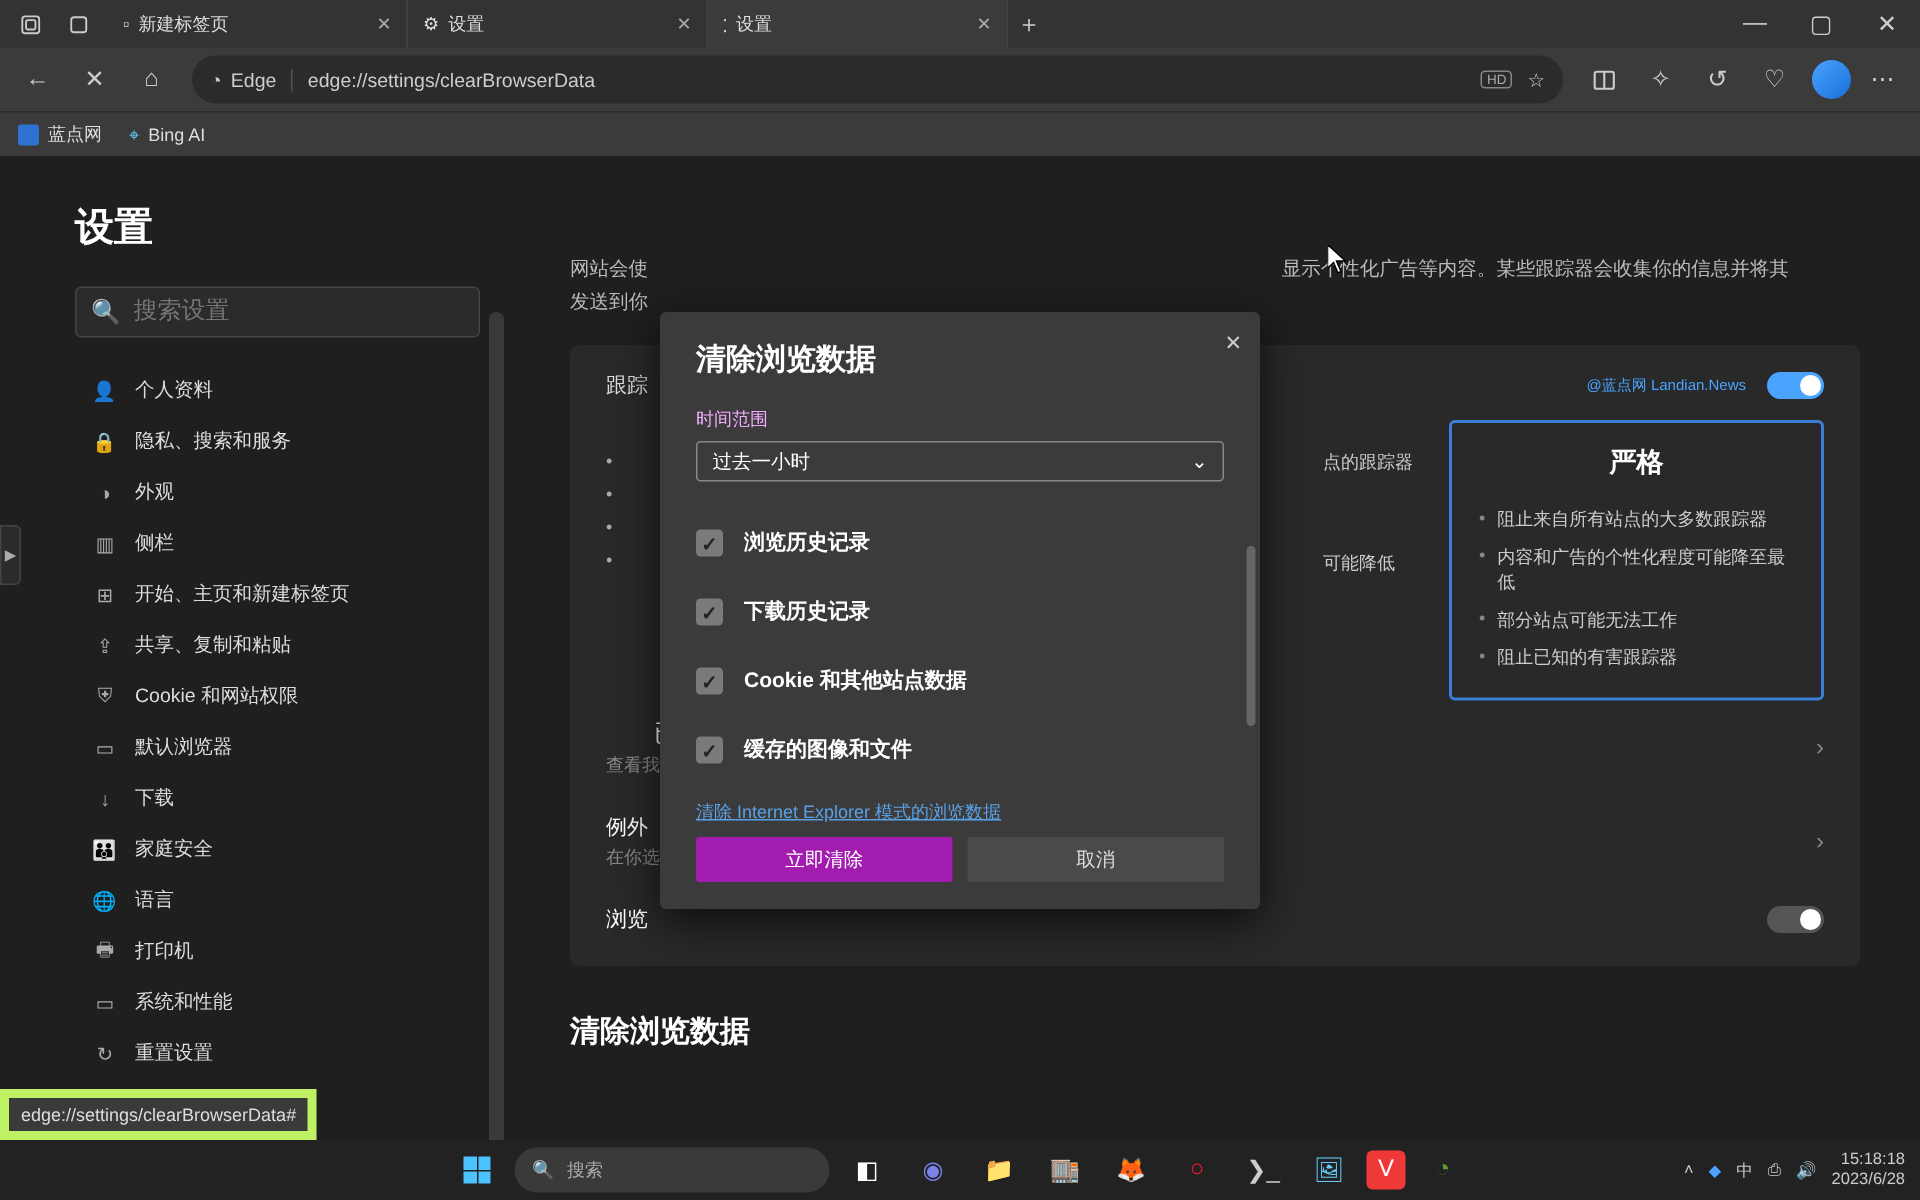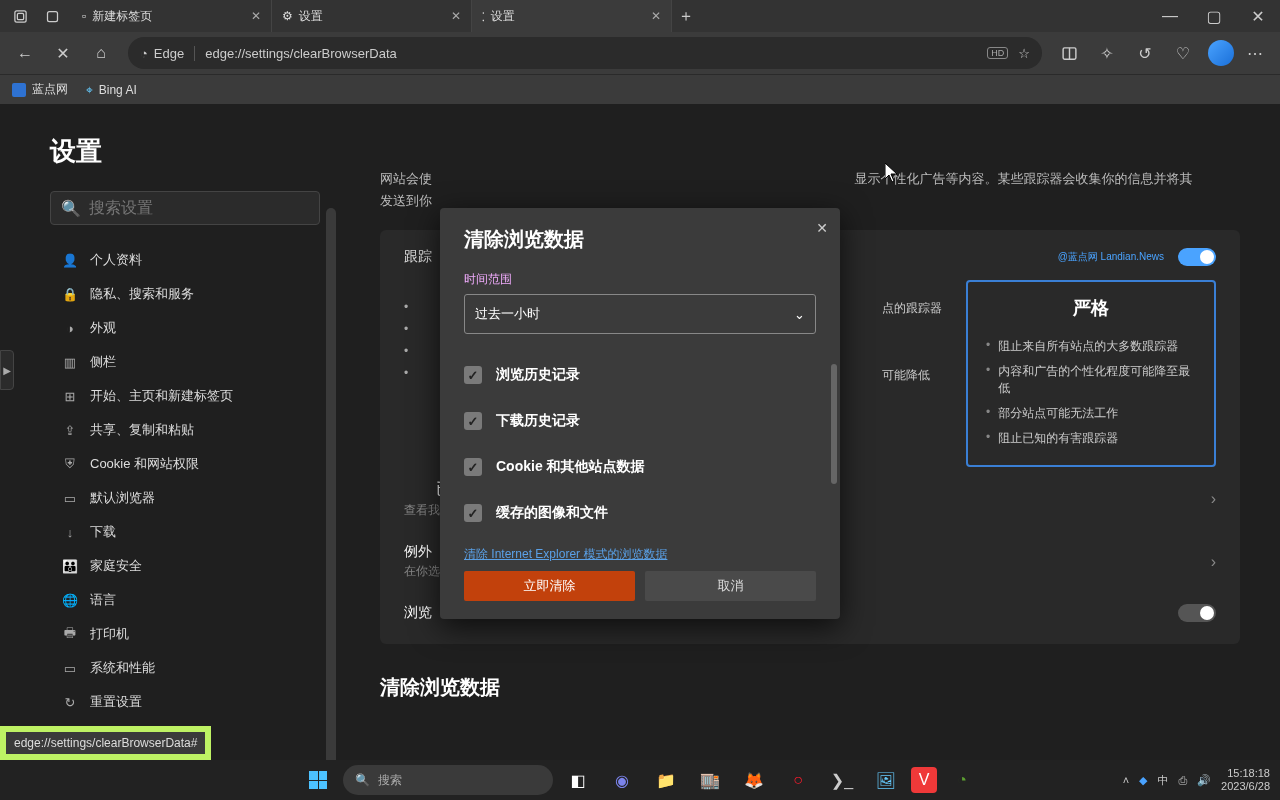--- a/index.html
+++ b/index.html
@@ -61,28 +61,28 @@
 .strict-card li::before { content:"•"; color:#888; }
 
 .row-item { display:flex; justify-content:space-between; align-items:center; padding: 12px 0; }
 .row-item .chev { color:#888; }
 .row-sub { color:#888; font-size:12px; margin-top:2px; }
 .dialog { position: absolute; left: 440px; top: 208px; width: 400px; background: #3b3b3b; box-shadow: 0 8px 30px rgba(0,0,0,0.7); padding: 18px 24px 18px; border-radius: 4px; }
 .dialog-scroll-thumb { position:absolute; right:3px; top:156px; width:6px; height:120px; background:#666; border-radius:3px; }
 .dialog-close { position: absolute; right: 12px; top: 12px; color:#ccc; cursor:pointer; font-size:14px;}
 .dialog h2 { font-size: 20px; font-weight: 600; margin-bottom: 18px; }
 .dialog-label { font-size: 12px; color: #f0abfc; margin-bottom: 6px; }
-.select-box { border: 1px solid #888; height: 40px; border-radius: 3px; display:flex; align-items:center; padding:0 10px; justify-content:space-between; font-size:13px; margin-bottom: 18px; }
+.select-box { border: 1px solid #888; height: 27px; border-radius: 3px; display:flex; align-items:center; padding:0 10px; justify-content:space-between; font-size:13px; margin-bottom: 18px; }
 .check-row { display:flex; align-items:center; gap: 14px; padding: 14px 0; }
 .checkbox { width: 18px; height: 18px; background: #7a7a7a; border-radius: 3px; display:flex; align-items:center; justify-content:center; color:#222; font-size:13px; font-weight:bold; }
 .check-label { font-size: 14px; font-weight: 600; }
 .ie-link { color:#5aa0e6; font-size:12px; text-decoration: underline; margin-top: 10px; display:block;}
 .dialog-buttons { display:flex; gap:10px; margin-top: 8px; }
 .btn { flex:1; height: 30px; display:flex; align-items:center; justify-content:center; font-size:13px; border-radius:2px; cursor:pointer; }
-.btn-primary { background:#c2410c; color:#fff; }
+.btn-primary { background:#a21caf; color:#fff; }
 .btn-secondary { background:#4a4a4a; color:#ddd; }
 
 
 .status-tip { position: absolute; left: 0; bottom: 40px; background: #3a3a3a; color: #ddd; font-size: 12px; padding: 4px 8px; border: 6px solid #bef264; }
 
 
 .taskbar { position: absolute; bottom:0; left:0; right:0; height: 40px; background: #222; display:flex; align-items:center; padding: 0 8px; }
 .taskbar-center { margin: 0 auto; display:flex; align-items:center; gap: 6px; }
 .start-btn { width: 38px; height: 30px; display:flex; align-items:center; justify-content:center; }
 .start-logo { width:18px; height:18px; display:grid; grid-template-columns:1fr 1fr; grid-template-rows:1fr 1fr; gap:1px; }

